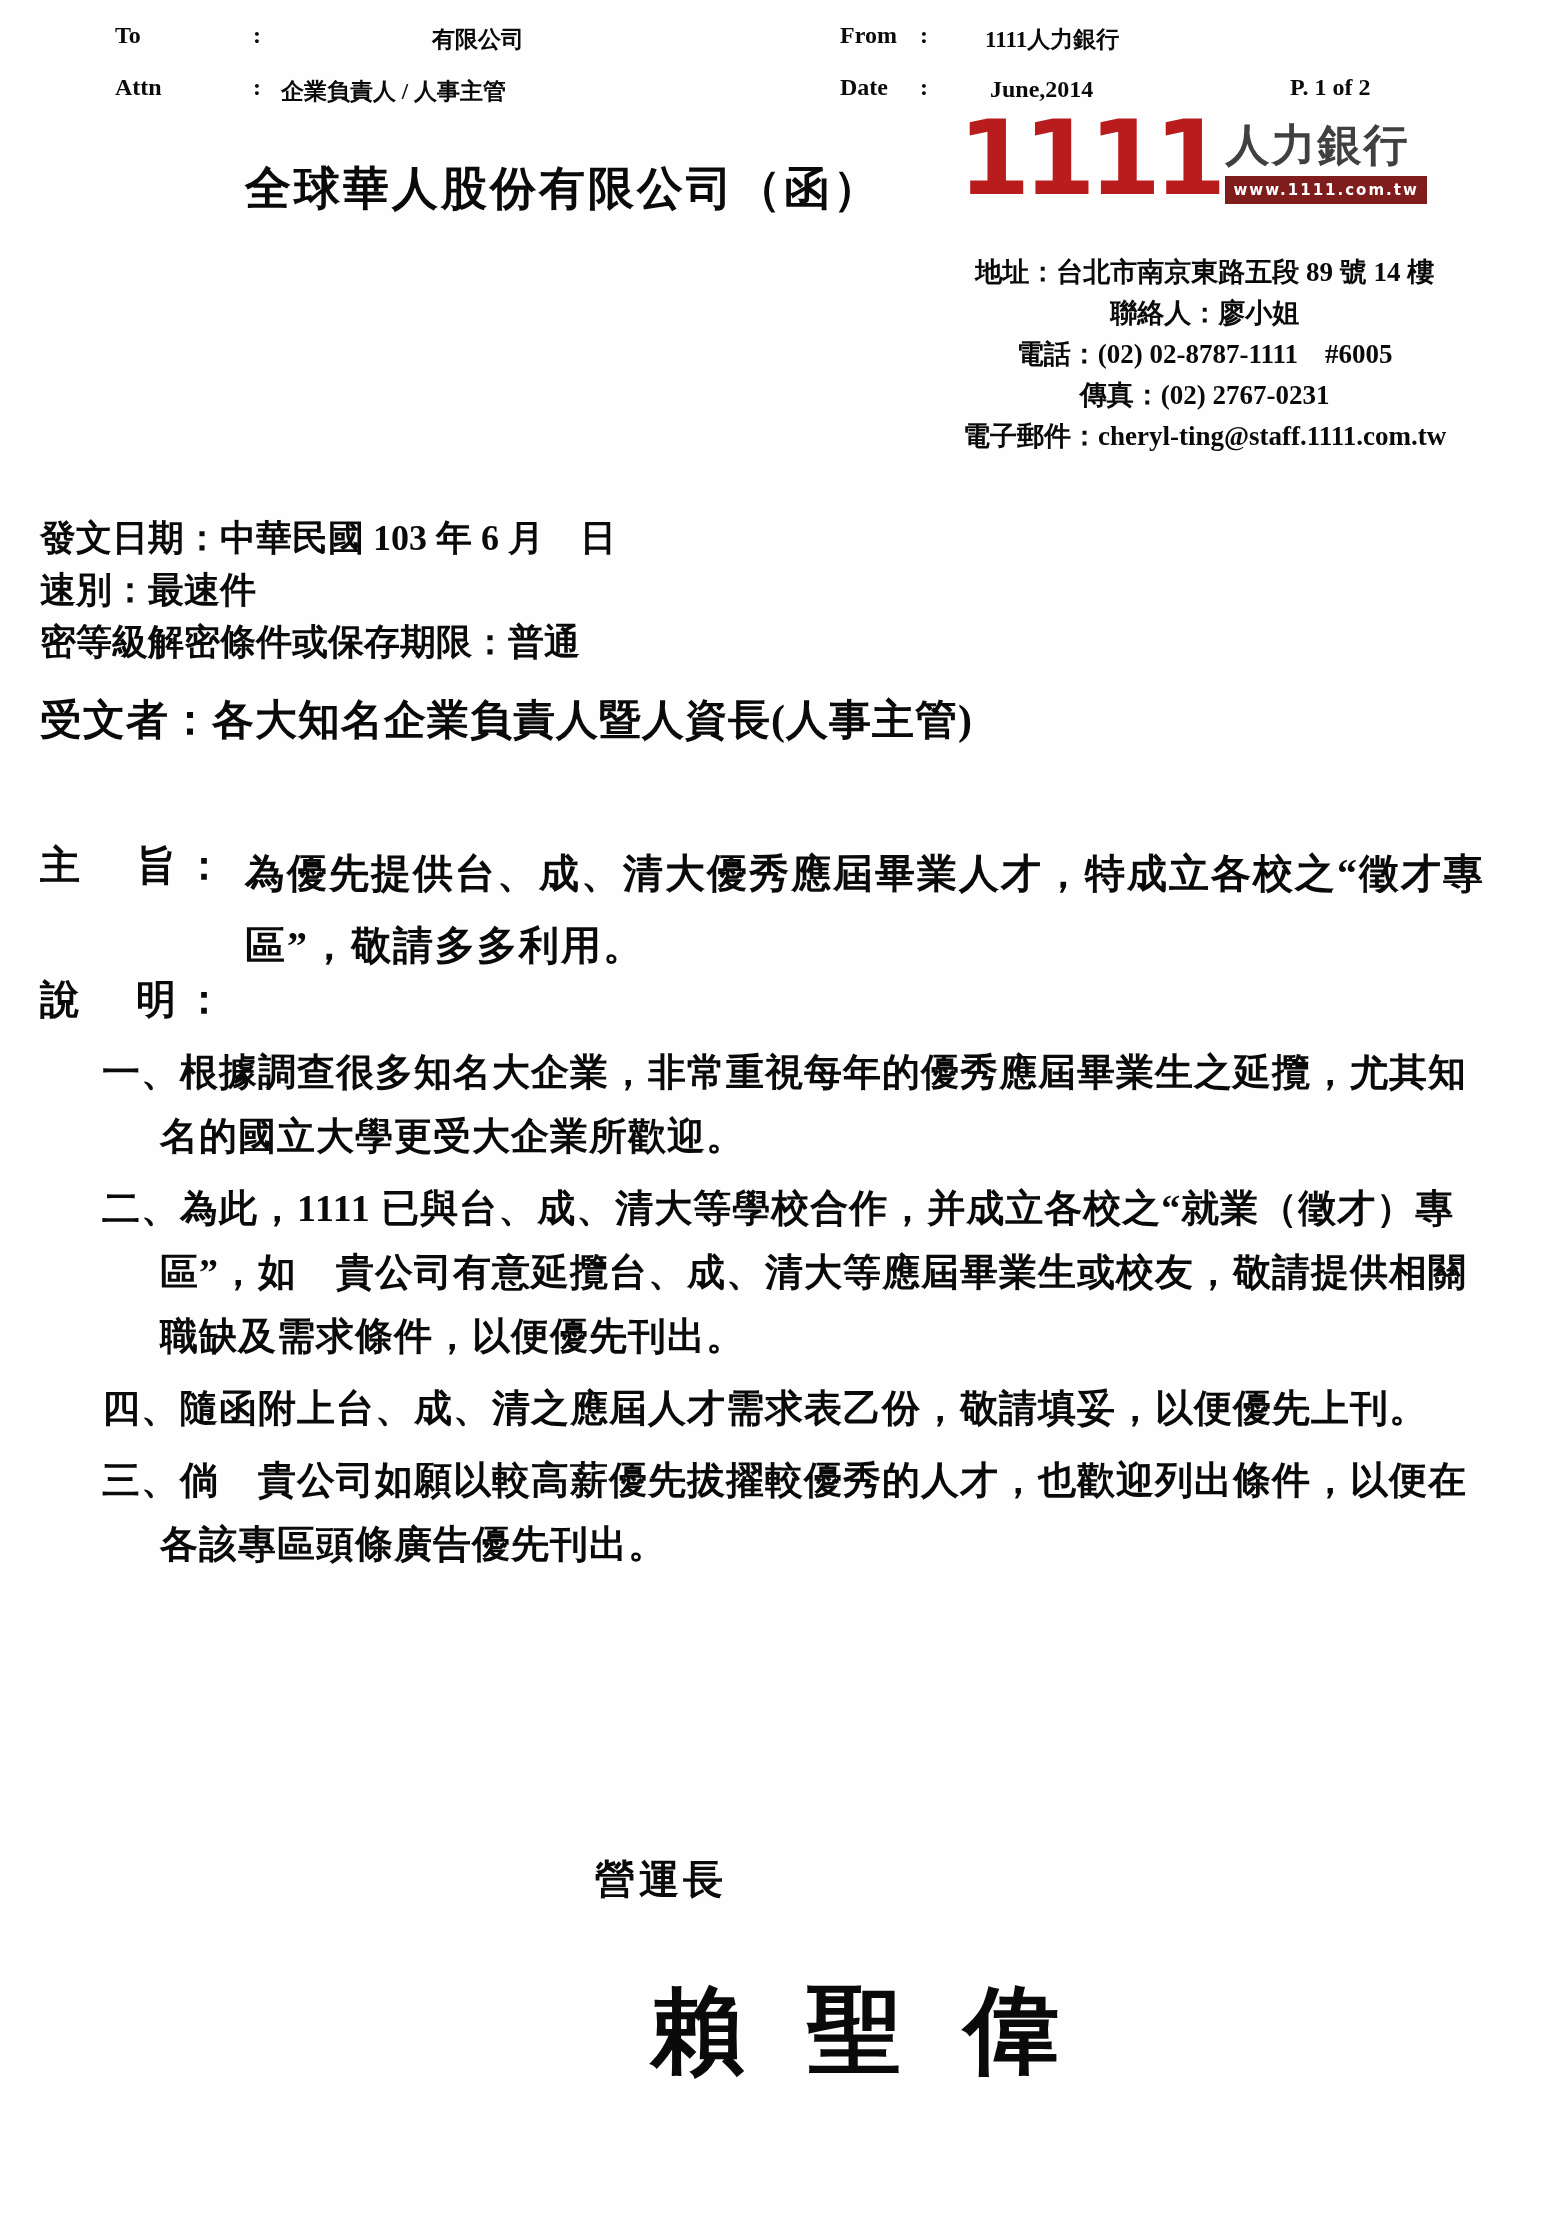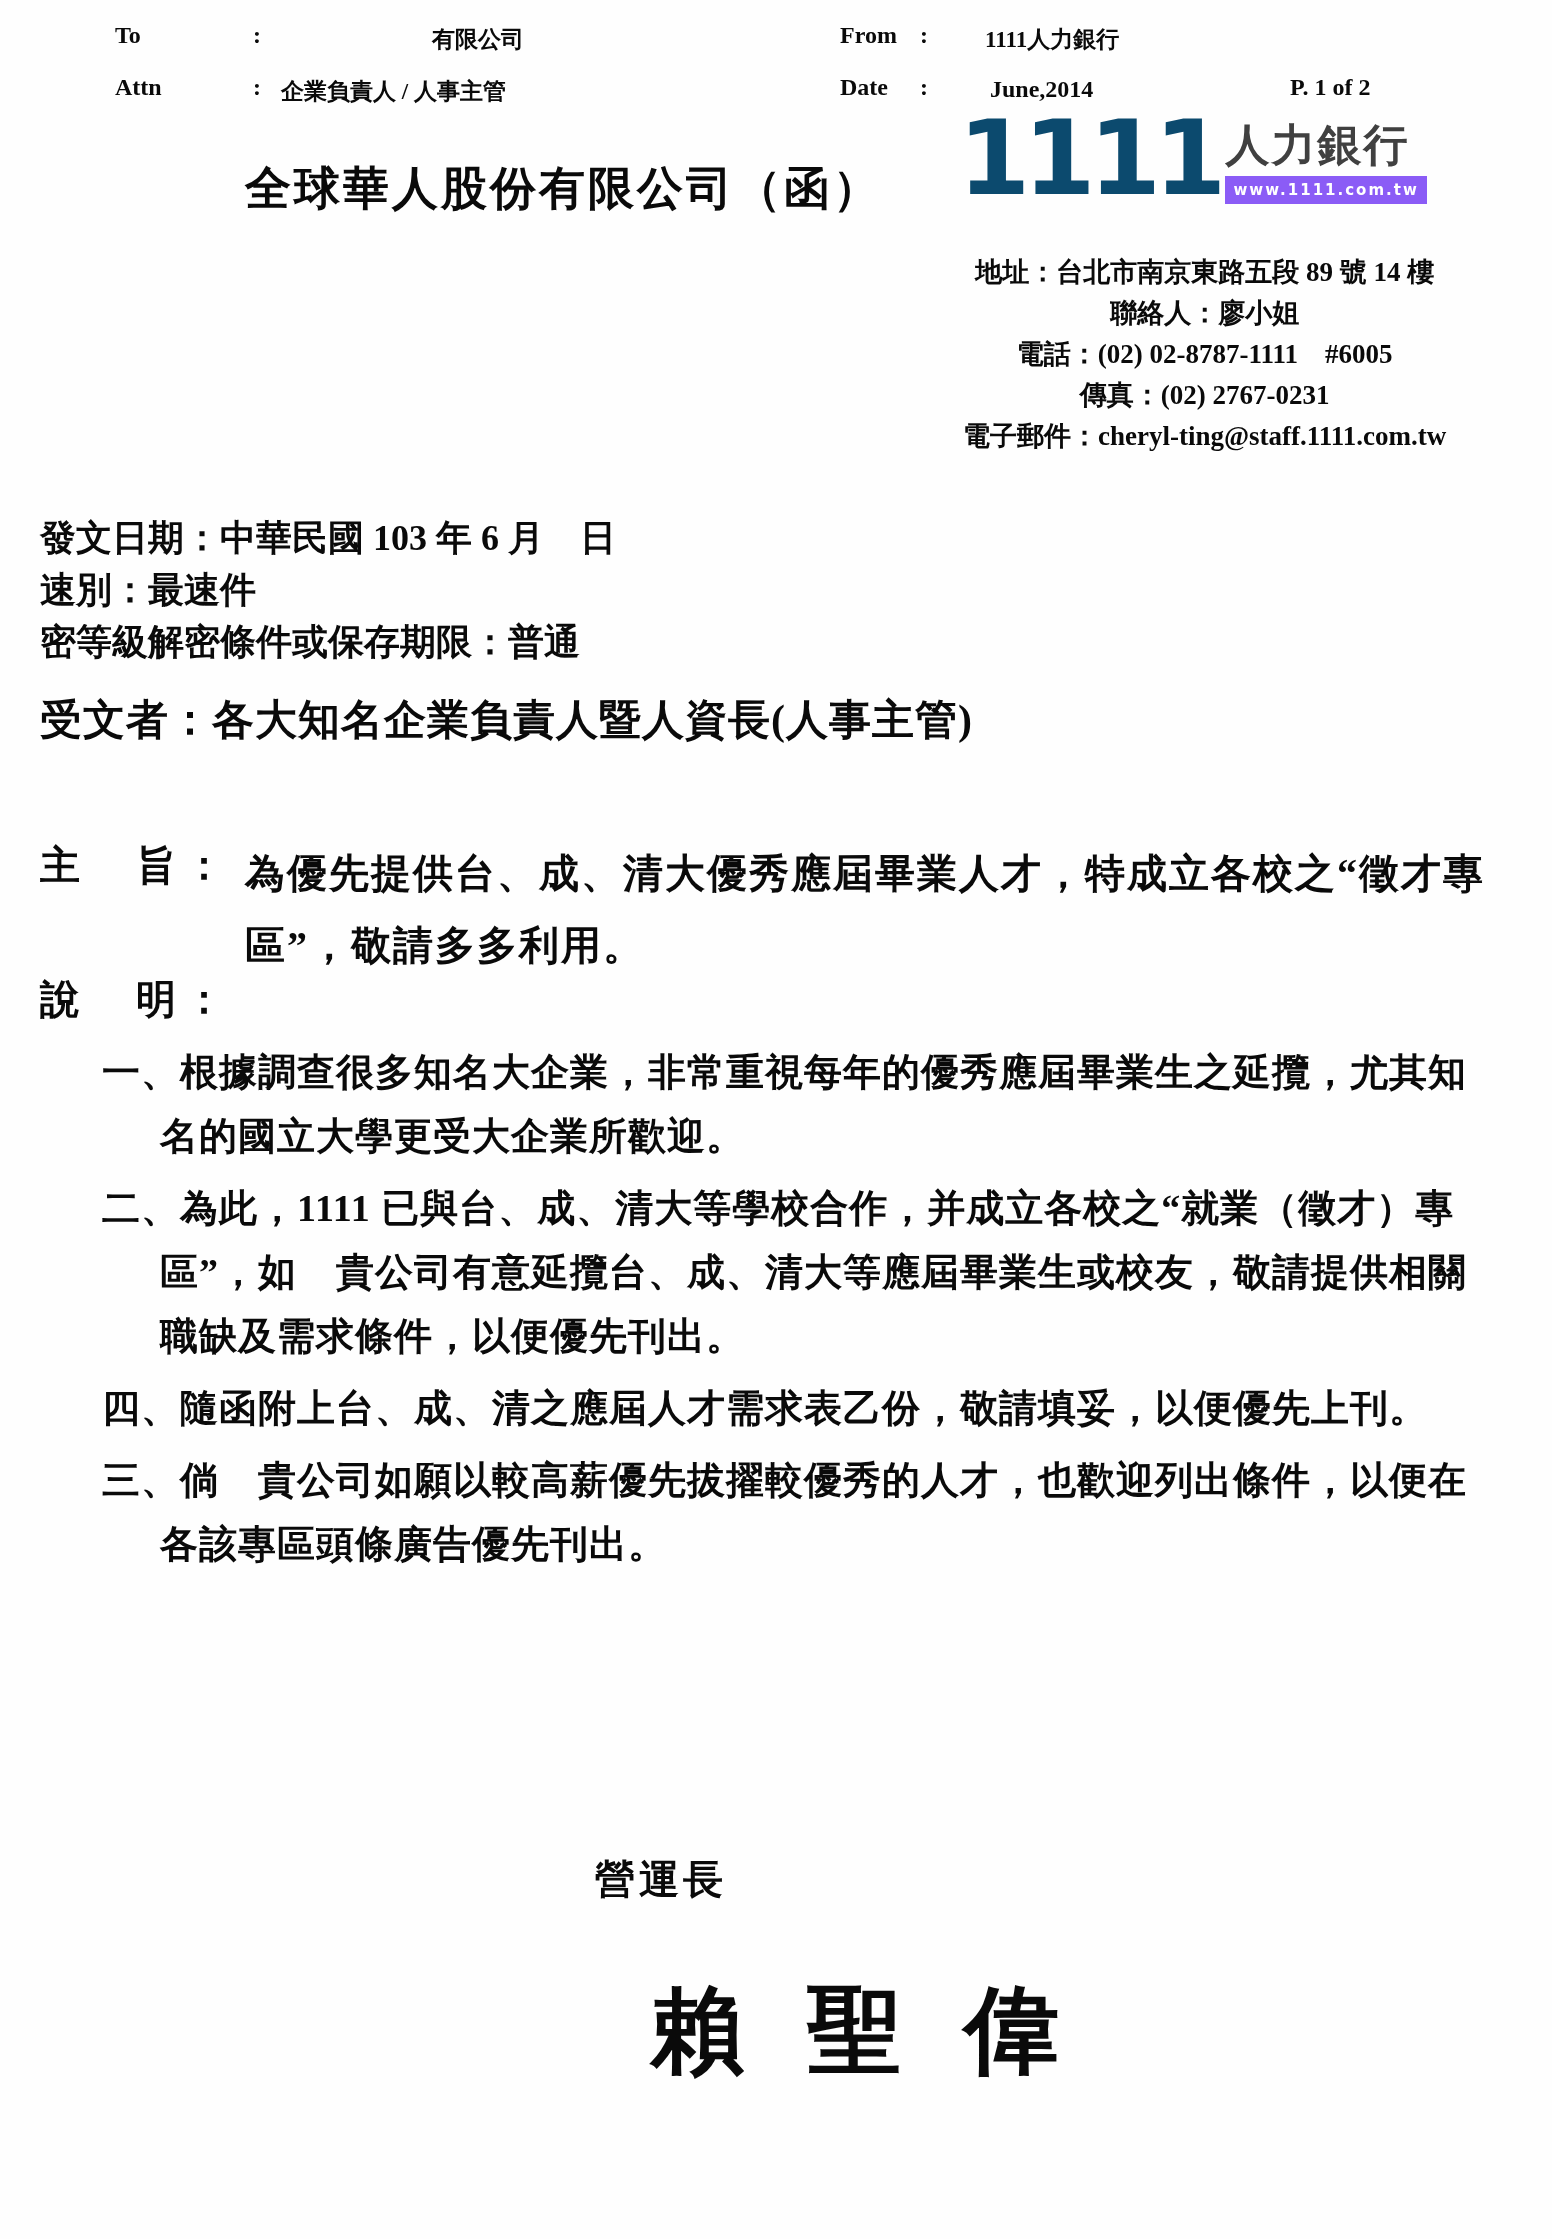--- a/index.html
+++ b/index.html
@@ -15,26 +15,26 @@
   .abs{position:absolute;}
   
   .hdr{font-size:24px;font-weight:bold;font-family:"Liberation Serif",serif;}
   .hdr-cn{font-size:23px;font-weight:bold;}
   
   .title{font-size:46px;font-weight:bold;letter-spacing:3px;}
   
   .logo-digits{
     font-family:"DejaVu Sans",sans-serif;
     font-weight:800;font-size:104px;line-height:1.05;
-    letter-spacing:-7px;color:#0c4a6e;
+    letter-spacing:-7px;color:#b91c1c;
   }
   .logo-right{display:flex;flex-direction:column;}
   .logo-cn{font-size:44px;font-weight:bold;letter-spacing:2px;line-height:1.1;color:#404040;}
   .logo-bar{
-    margin-top:6px;background:#8b5cf6;color:#fff;
+    margin-top:6px;background:#7f1d1d;color:#fff;
     font-family:"DejaVu Sans",sans-serif;
     font-size:15px;font-weight:bold;letter-spacing:2px;
     padding:5px 8px;text-align:center;white-space:nowrap;
   }
   
   .contact{font-size:27px;line-height:41px;font-weight:bold;white-space:nowrap;text-align:center;}
   
   .meta{font-size:36px;line-height:52px;font-weight:bold;white-space:nowrap;}
   
   .recipient{font-size:42px;font-weight:bold;letter-spacing:1px;white-space:nowrap;}

